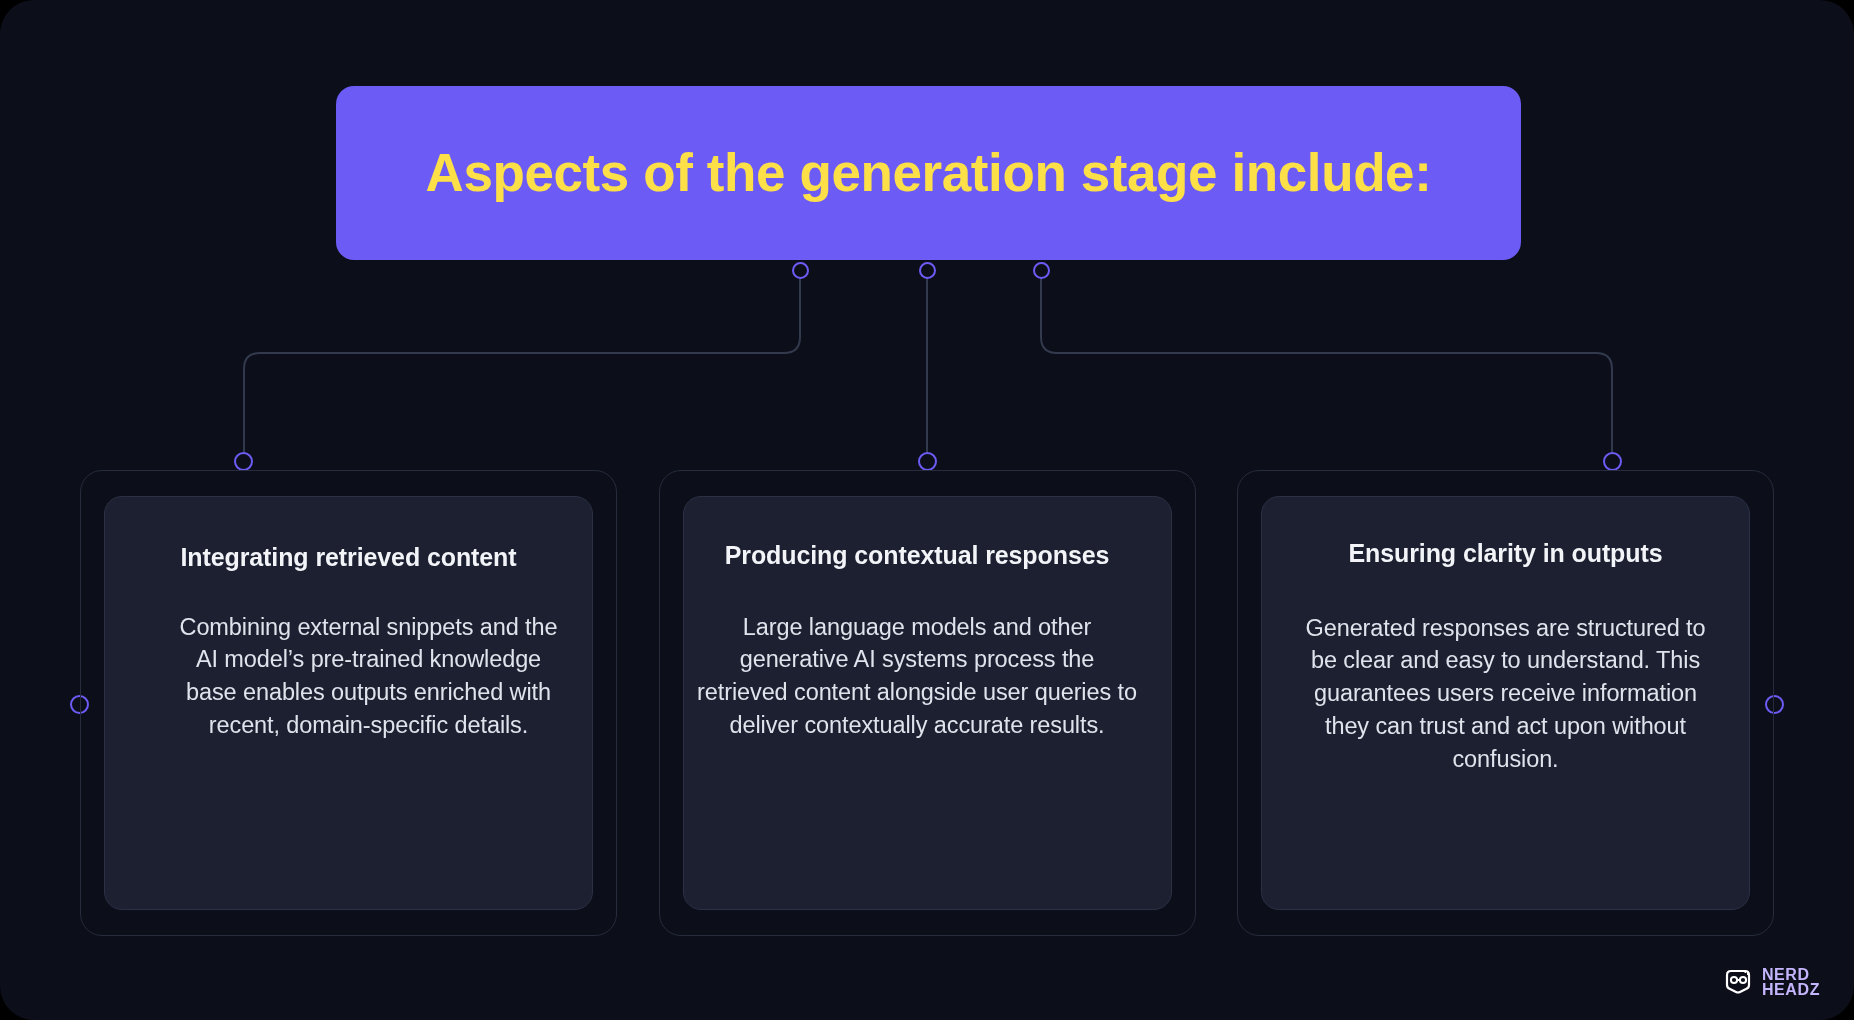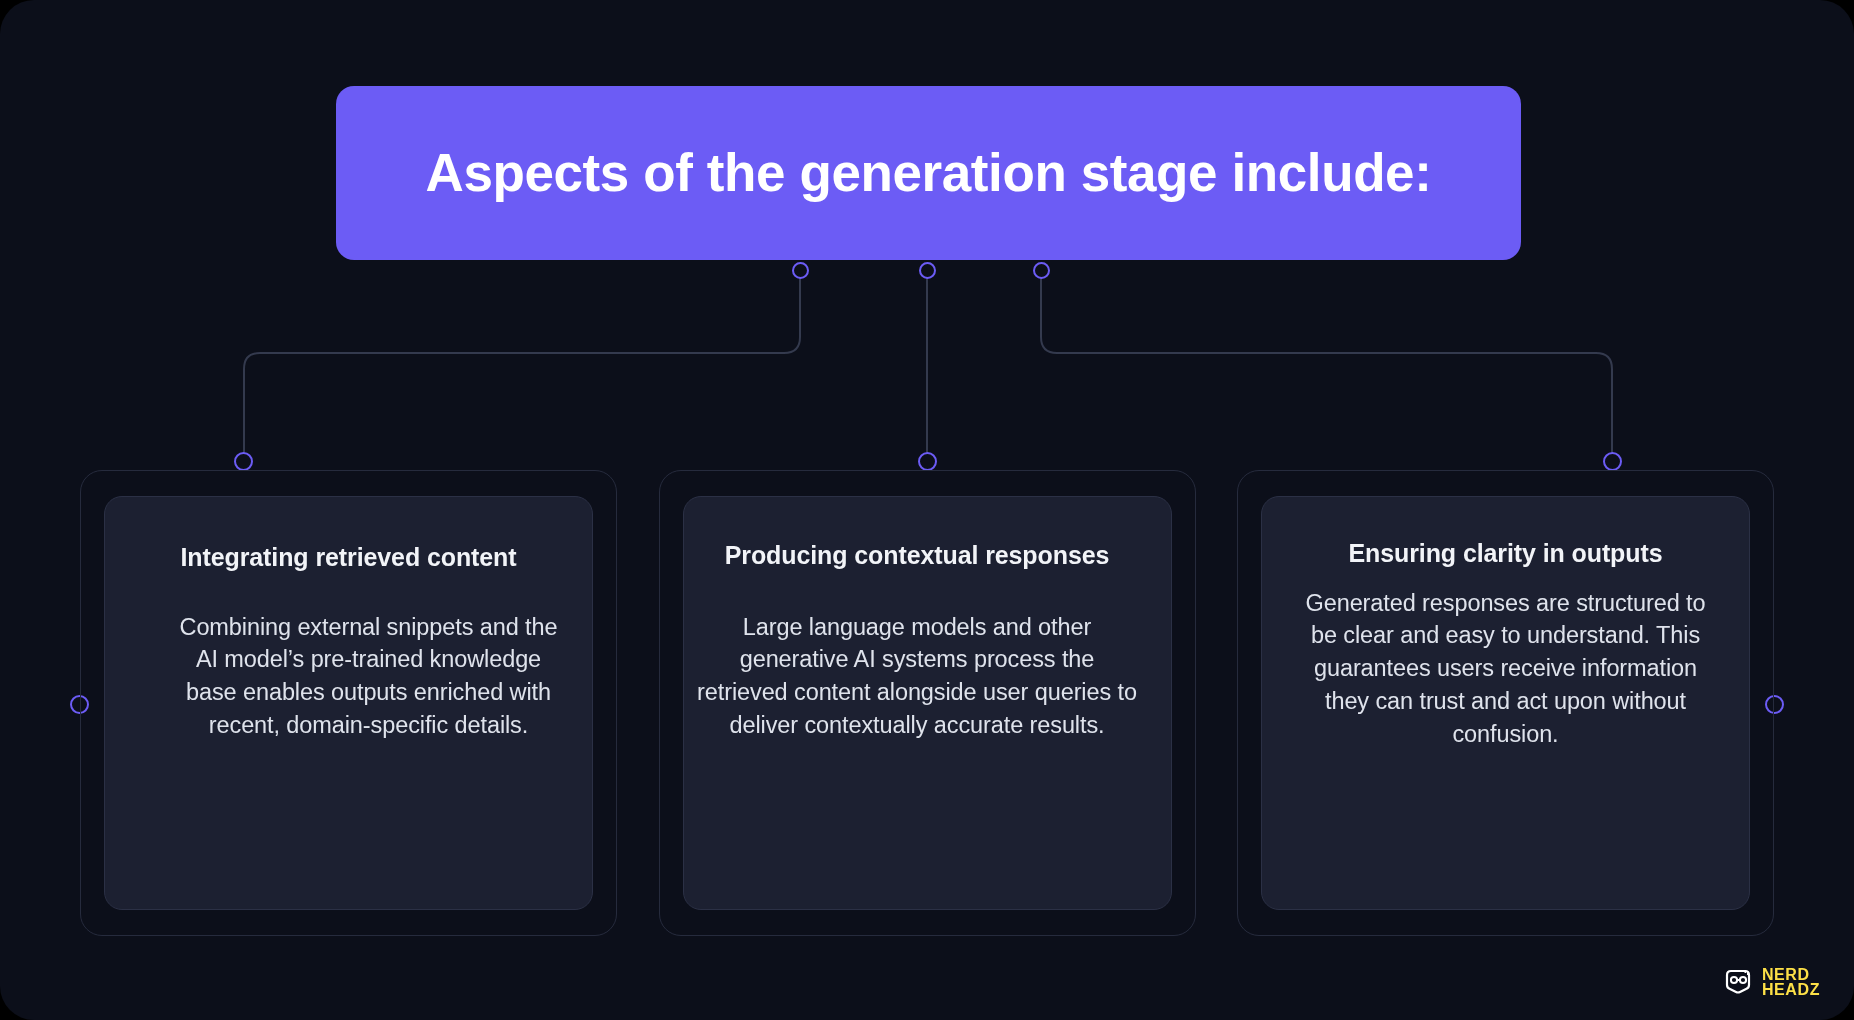--- a/index.html
+++ b/index.html
@@ -43,21 +43,21 @@
     height: 174px;
     background: #6c5cf5;
     border-radius: 18px;
     display: flex;
     align-items: center;
     justify-content: center;
     box-sizing: border-box;
     padding: 0 44px;
   }
   #header-title {
-    color: #ffffff;
+    color: #fde047;
     font-size: 53px;
     font-weight: bold;
     line-height: 1.12;
     text-align: right;
     letter-spacing: -0.4px;
     white-space: nowrap;
   }
 
   
   .node-dot {
@@ -119,39 +119,39 @@
     line-height: 1.4;
     text-align: center;
     margin: 0;
     letter-spacing: -0.1px;
   }
   .card-1 .card-title { margin-top: 4px; }
   .card-1 .card-body  { margin-top: 34px; margin-left: 40px; }
   .card-2 .card-title { margin-top: 2px; }
   .card-2 .card-body  { margin-top: 36px; }
   .card-3 .card-title { }
-  .card-3 .card-body  { margin-top: 14px; }
+  .card-3 .card-body  { margin-top: 39px; }
 
   
   #brand-logo {
     position: absolute;
     right: 34px;
     bottom: 22px;
     display: flex;
     align-items: center;
     gap: 9px;
   }
   #brand-mark { display: block; }
   #brand-wordmark {
     display: flex;
     flex-direction: column;
     line-height: 0.98;
   }
   #brand-wordmark span {
-    color: #fde047;
+    color: #c4b5fd;
     font-size: 16px;
     font-weight: bold;
     letter-spacing: 0.6px;
   }
 </style>
 </head>
 <body>
 
 <div id="canvas">
 

